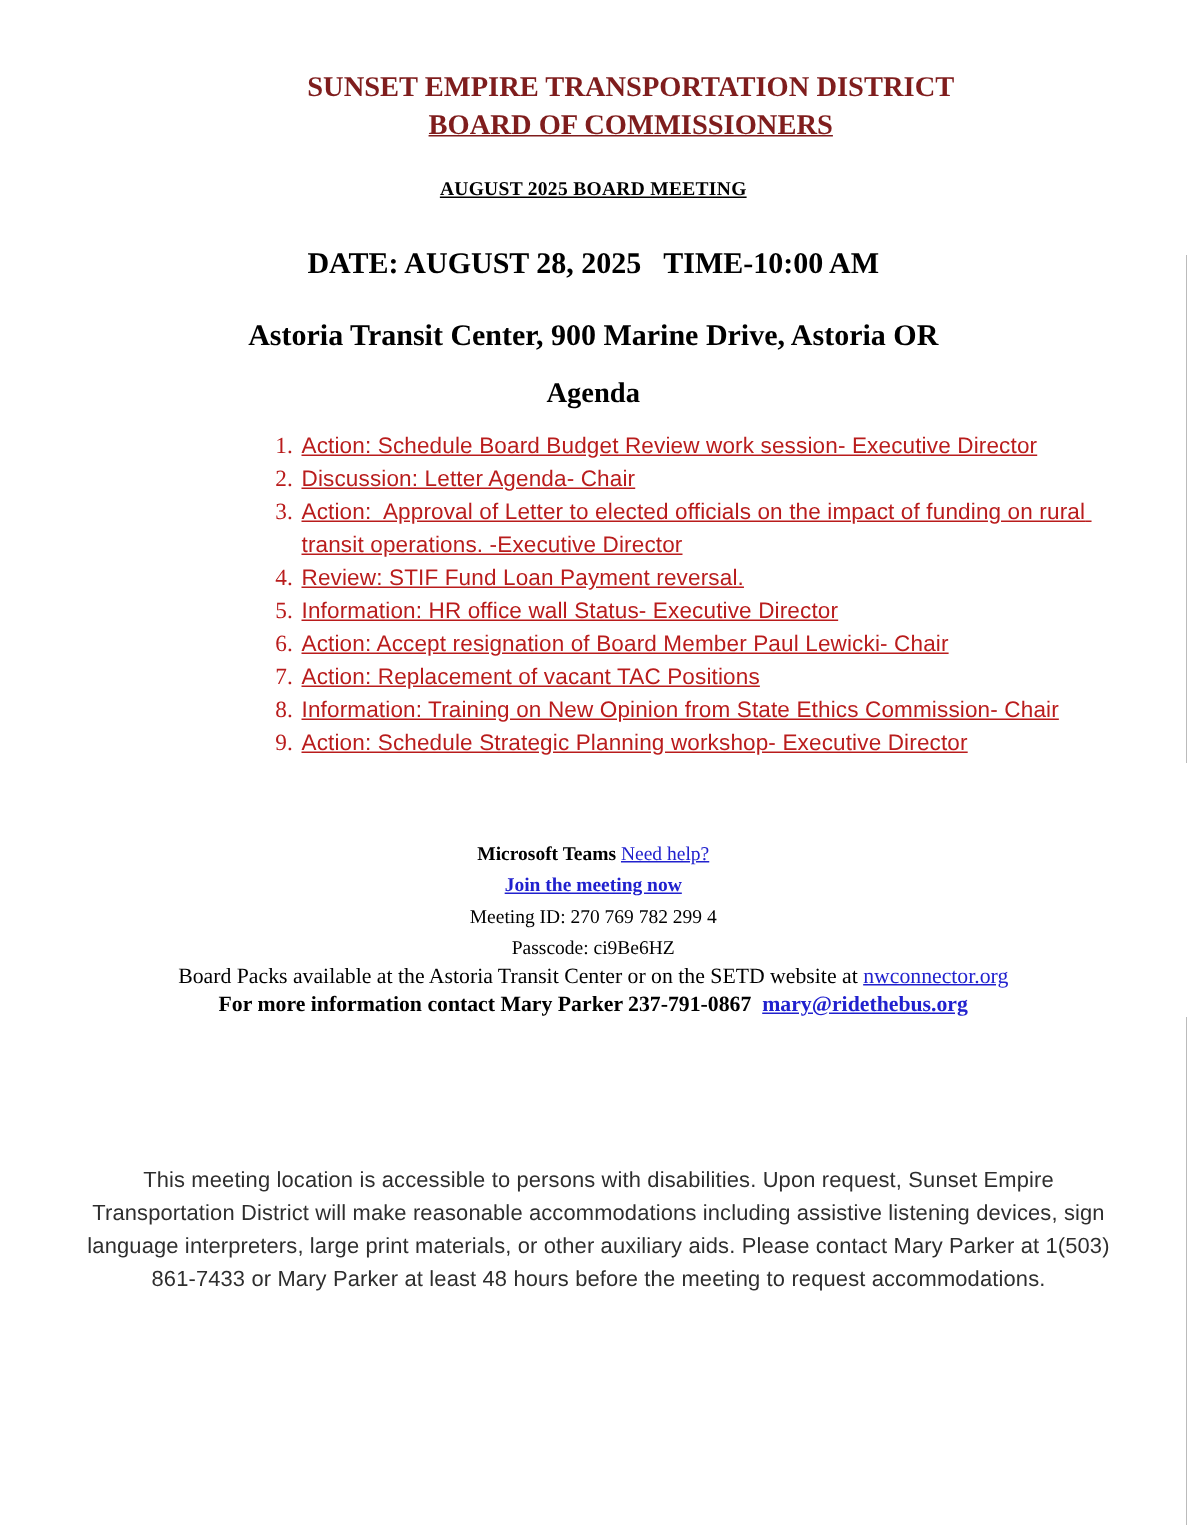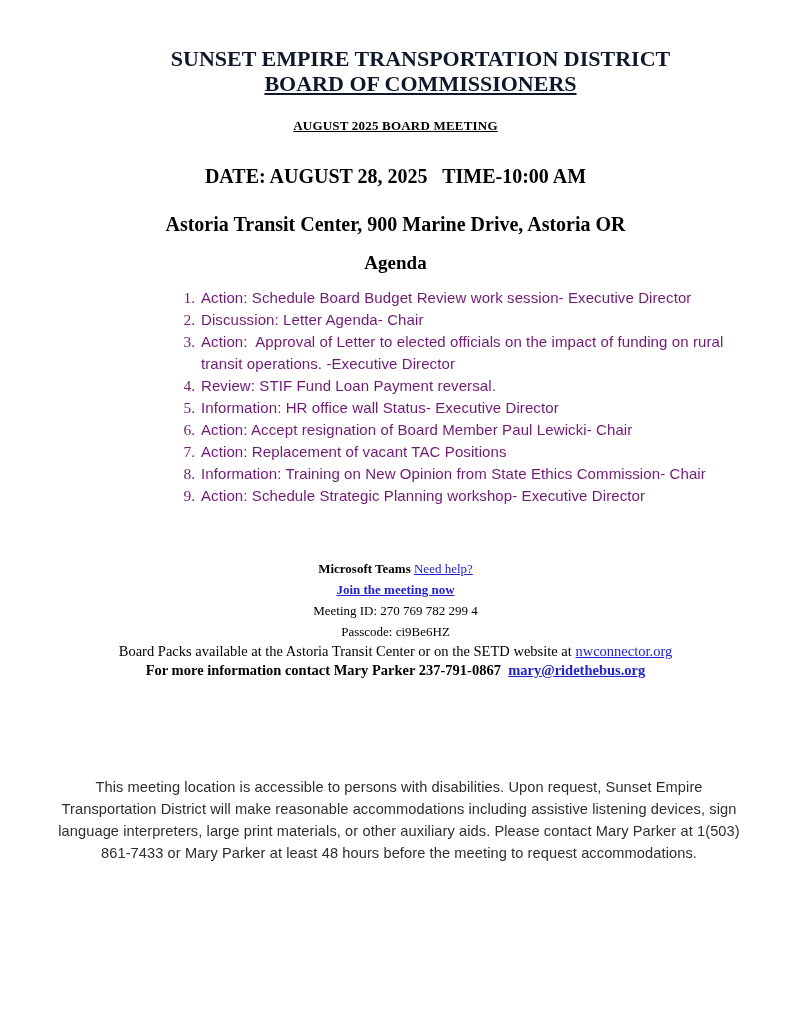--- a/index.html
+++ b/index.html
@@ -15,23 +15,23 @@
   }
   .center{text-align:center;}
   .pre{white-space:pre-wrap;}
 
   
   .org-title{
     padding-top:46px;
     padding-left:50px;
     text-align:center;
     font-weight:bold;
-    font-size:22px;
+    font-size:19px;
     line-height:25px;
-    color:#0f172a;
+    color:#7f1d1d;
   }
   .org-title .underlined{text-decoration:underline;}
 
   .meeting-title{
     margin-top:22px;
     font-size:13px;
     font-weight:bold;
     text-decoration:underline;
     letter-spacing:0.2px;
   }
@@ -52,21 +52,22 @@
   }
 
   
   ol.agenda-list{
     margin:13px 40px 0 176px;
     padding:0 0 0 23px;
     width:556px;
     font-family:"Liberation Serif", serif;
     font-size:15.5px;
     line-height:22px;
-    color:#701a75;
+    color:#b91c1c;
+    text-decoration:underline;
   }
   ol.agenda-list li{
     padding-left:2px;
   }
   ol.agenda-list li span{
     font-family:"Liberation Sans", sans-serif;
     font-size:15px;
     letter-spacing:0.1px;
   }
 

